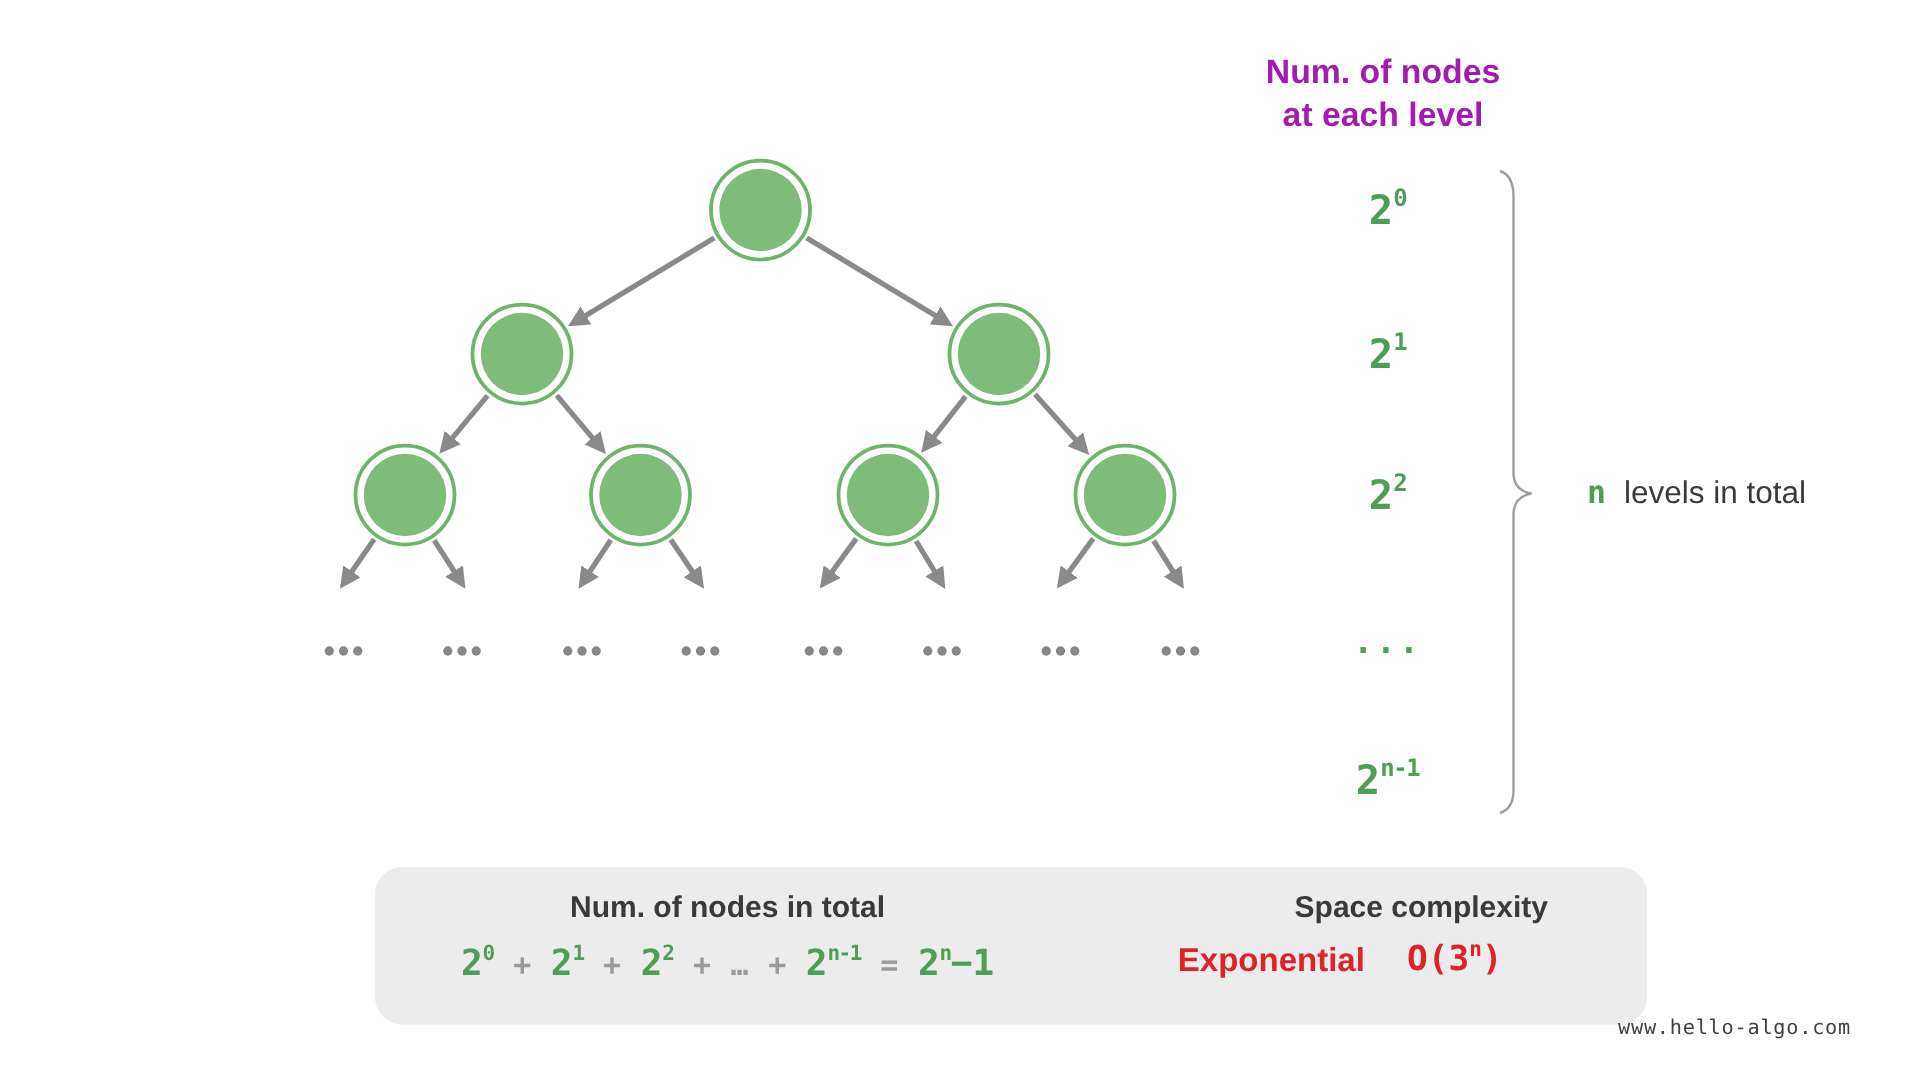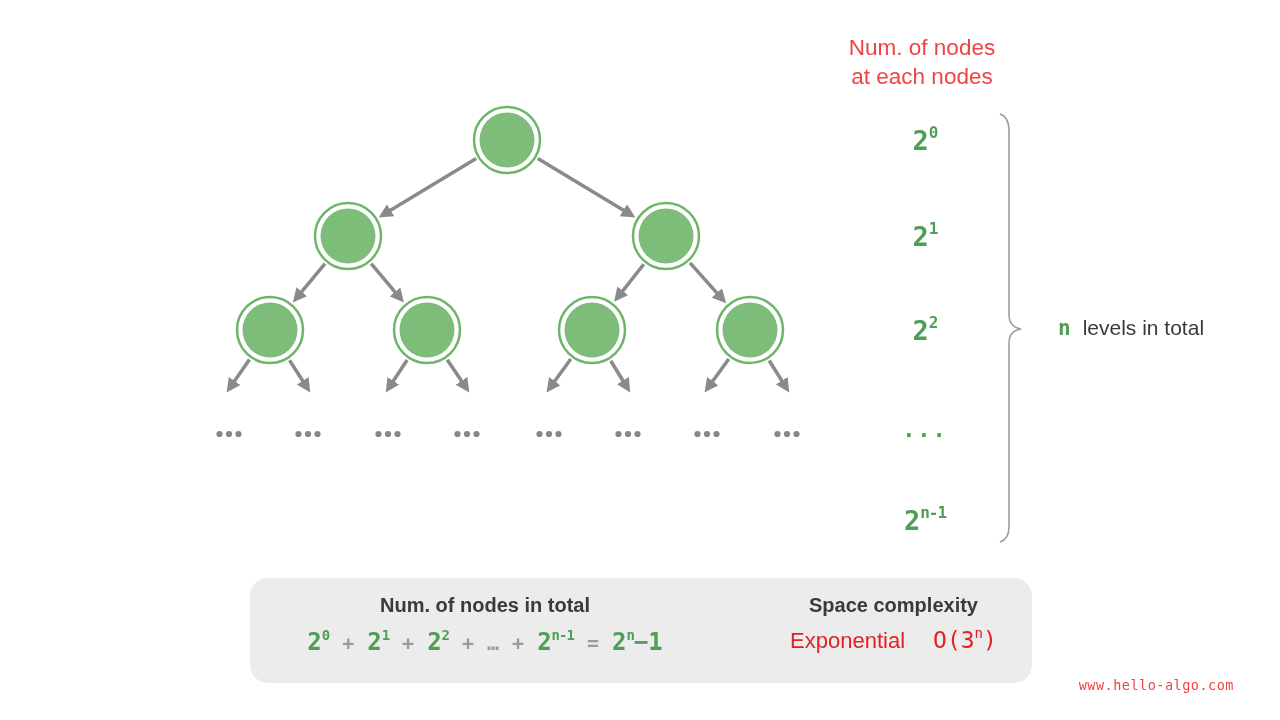--- a/index.html
+++ b/index.html
@@ -6,47 +6,47 @@
   #stage{position:relative;width:1280px;height:720px;background:#ffffff;overflow:hidden;
          font-family:"Liberation Sans",sans-serif;}
   svg{position:absolute;left:0;top:0;}
   .edge{stroke:#8a8a8a;stroke-width:3.5;fill:none;}
   .nfill{fill:#7ebc7a;}
   .nring{fill:none;stroke:#6eb56b;stroke-width:2.5;}
   .edot{fill:#878787;}
   .brace{fill:none;stroke:#9e9e9e;stroke-width:1.6;}
 
   .hdr{position:absolute;left:792px;top:33px;width:260px;text-align:center;
-       color:#ef4444;font-size:22.5px;line-height:29px;font-weight:400;}
+       color:#a21caf;font-size:22.5px;line-height:29px;font-weight:700;}
 
   .lvl{position:absolute;left:875px;width:100px;text-align:center;transform:translateY(-50%);
        color:#4f9e55;font-family:"DejaVu Sans Mono",monospace;font-weight:bold;font-size:27px;}
   .lvl sup{font-size:16px;position:relative;top:-2px;vertical-align:super;letter-spacing:-1px;}
   .lvl.dots{font-size:22px;letter-spacing:2px;}
 
   .brace-label{position:absolute;left:1048px;top:316px;white-space:nowrap;font-size:21px;color:#3a3a3a;margin-left:10px;}
   .brace-label .n{font-family:"DejaVu Sans Mono",monospace;font-weight:bold;color:#4f9e55;margin-right:12px;}
 
-  .box{position:absolute;left:250px;top:578px;width:782px;height:105px;border-radius:18px;background:#ececec;}
+  .box{position:absolute;left:250px;top:578px;width:848px;height:105px;border-radius:18px;background:#ececec;}
   .box-title{position:absolute;top:16px;font-size:20px;font-weight:bold;color:#3a3a3a;text-align:center;}
   .lt{left:0;width:470px;}
-  .rt{left:505px;width:277px;}
+  .rt{left:505px;width:277px;text-align:right;}
   .formula{position:absolute;left:0;top:50px;width:470px;display:flex;justify-content:center;
            align-items:baseline;gap:13px;font-family:"DejaVu Sans Mono",monospace;}
   .term{color:#4f9e55;font-weight:bold;font-size:24px;white-space:nowrap;}
   .term sup{font-size:14px;position:relative;top:-1px;vertical-align:super;letter-spacing:-1px;}
   .op{color:#9b9b9b;font-weight:600;font-size:20px;}
   .cx{position:absolute;left:505px;top:48px;width:277px;display:flex;justify-content:center;
-      align-items:baseline;gap:28px;color:#e02227;font-weight:normal;}
+      align-items:baseline;gap:28px;color:#e02227;font-weight:bold;}
   .cx-word{font-size:22px;}
   .cx-o{font-family:"DejaVu Sans Mono",monospace;font-size:23px;white-space:nowrap;}
   .cx-o sup{font-size:14px;position:relative;top:-1px;vertical-align:super;}
 
   .watermark{position:absolute;right:46px;top:677px;font-family:"DejaVu Sans Mono",monospace;
-             font-size:13.5px;color:#ef4444;letter-spacing:0.5px;}
+             font-size:13.5px;color:#404040;letter-spacing:0.5px;}
 </style>
 </head>
 <body>
 
 <div id="stage">
 
   <svg id="tree-svg" width="1280" height="720" viewBox="0 0 1280 720">
     <defs>
       <marker id="ah" viewBox="0 0 10 10" refX="7" refY="5" markerWidth="4" markerHeight="4" orient="auto">
         <path d="M0,0 L10,5 L0,10 z" fill="#8a8a8a"></path>
@@ -102,21 +102,21 @@
       <circle cx="697.5" cy="434" r="3.1" class="edot"></circle>
       <circle cx="707" cy="434" r="3.1" class="edot"></circle>
       <circle cx="716.5" cy="434" r="3.1" class="edot"></circle>
       <circle cx="777.5" cy="434" r="3.1" class="edot"></circle>
       <circle cx="787" cy="434" r="3.1" class="edot"></circle>
       <circle cx="796.5" cy="434" r="3.1" class="edot"></circle>
     </svg>
 
   <div class="hdr">
     <div>Num. of nodes</div>
-    <div>at each nodes</div>
+    <div>at each level</div>
   </div>
 
   <div class="lvl" style="top:140px"><span>2</span><sup>0</sup></div>
   <div class="lvl" style="top:236px"><span>2</span><sup>1</sup></div>
   <div class="lvl" style="top:330px"><span>2</span><sup>2</sup></div>
   <div class="lvl dots" style="top:429px">...</div>
   <div class="lvl" style="top:520px"><span>2</span><sup>n-1</sup></div>
 
   <div class="brace-label">
     <span class="n">n</span><span>levels in total</span>

